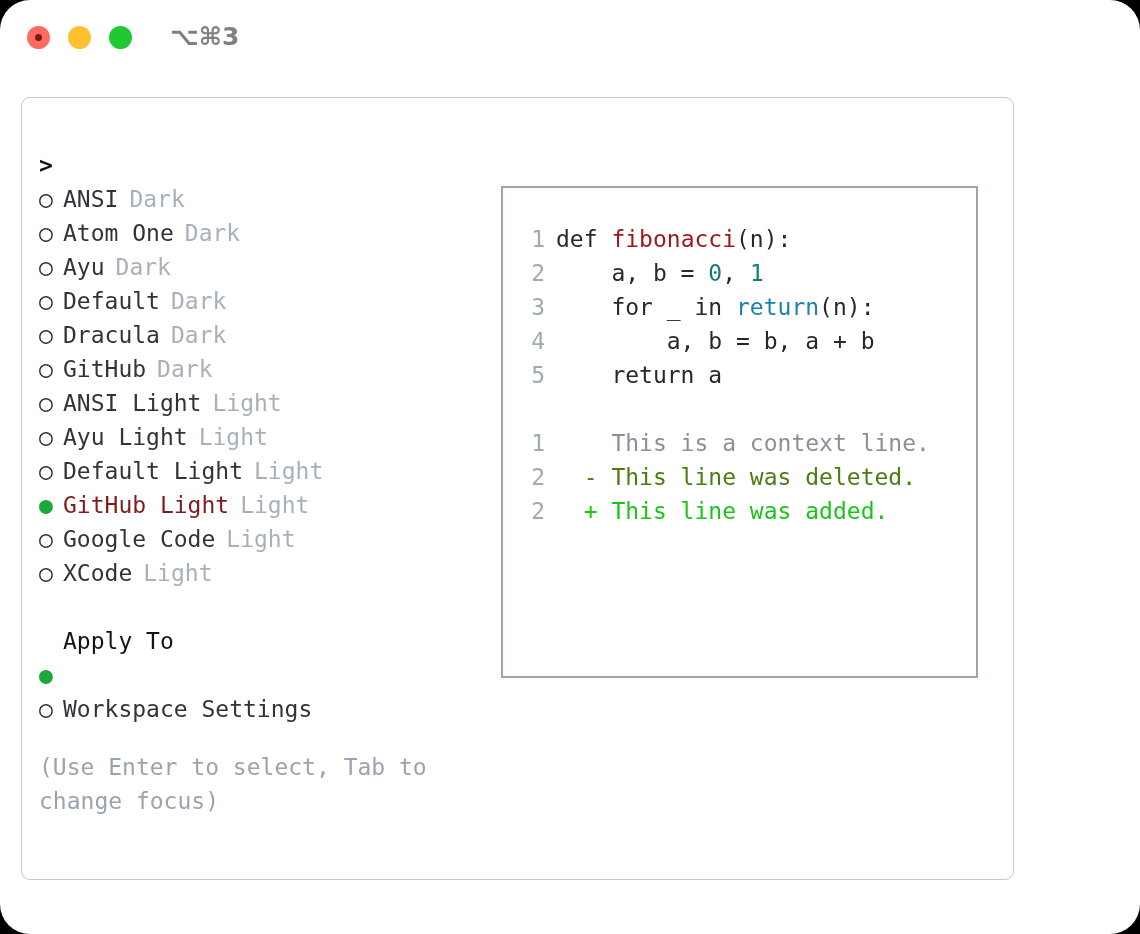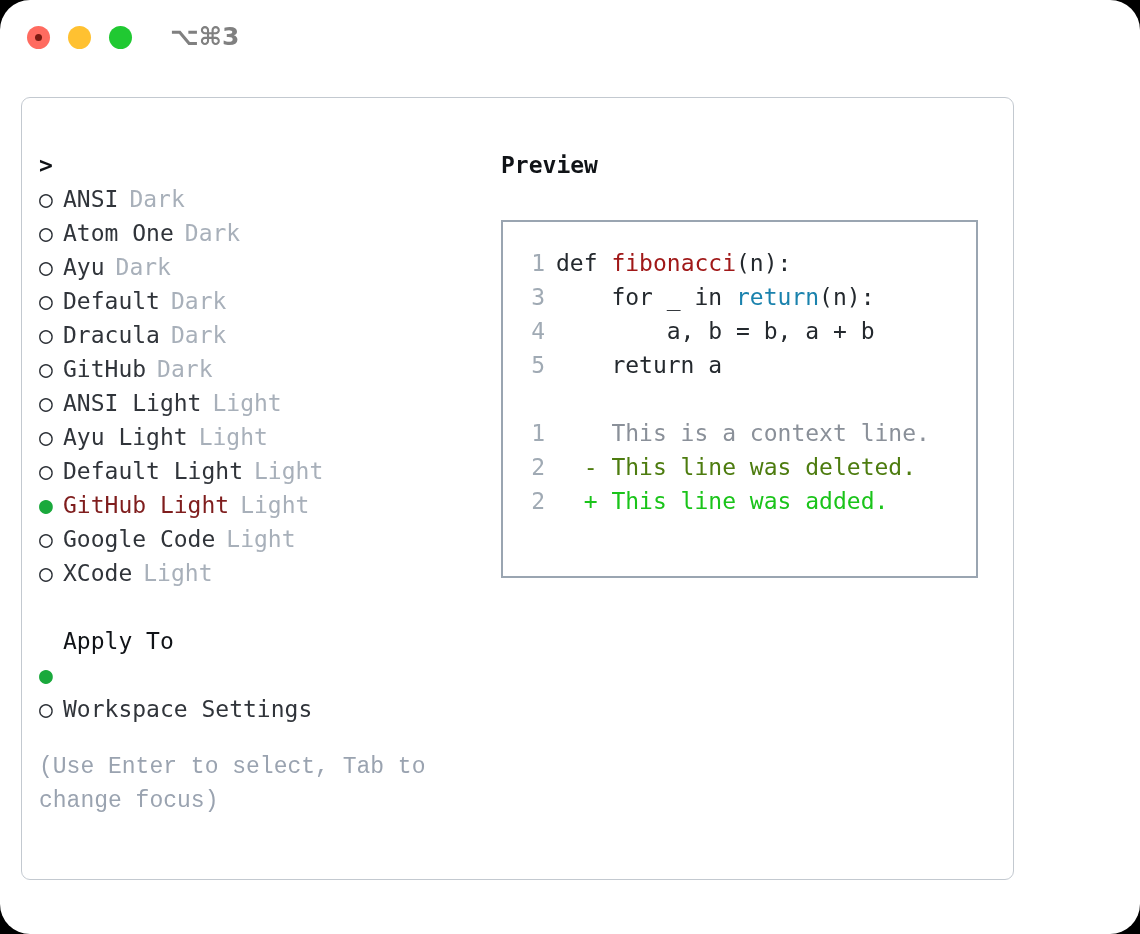--- a/index.html
+++ b/index.html
@@ -114,42 +114,41 @@
   }
 
   .spacer-row { height: 34px; }
 
   .hint {
     margin-top: 24px;
     font-size: 23px;
     line-height: 34px;
     color: #9aa3b0;
     width: 400px;
-    font-family: Liberation Mono, monospace;
   }
 
   
   .right-col {
     position: absolute;
     left: 479px; top: 50px;
     width: 480px;
   }
   .preview-label {
     font-size: 23px;
     font-weight: bold;
     color: #101317;
     line-height: 34px;
   }
   .preview-box {
     margin-top: 38px;
     width: 477px;
-    height: 358px;
+    height: 492px;
     border: 2px solid #9aa5b1;
     background: #ffffff;
-    padding: 24px 0 0 20px;
+    padding: 34px 0 0 20px;
   }
 
   .code-line {
     font-size: 23px;
     line-height: 34px;
     white-space: pre;
     color: #24292e;
   }
   .ln {
     display: inline-block;
@@ -267,25 +266,25 @@
           <div class="row">
             <span class="bullet bullet-empty">○</span>
             <span class="theme-name">Workspace Settings</span>
           </div>
         </div>
 
       <div class="hint">(Use Enter to select, Tab to change focus)</div>
     </div>
 
     <div class="right-col">
-      <div class="preview-label">Preview</div>
 
       <div class="preview-box">
         <div id="code-block">
             <div class="code-line"><span class="ln">1</span><span class="tok-plain">def </span><span class="tok-fn">fibonacci</span><span class="tok-plain">(n):</span></div>
+            <div class="code-line"><span class="ln">2</span><span class="tok-plain">    a, b = </span><span class="tok-num">0</span><span class="tok-plain">, </span><span class="tok-num">1</span></div>
             <div class="code-line"><span class="ln">3</span><span class="tok-plain">    for _ in </span><span class="tok-blue">return</span><span class="tok-plain">(n):</span></div>
             <div class="code-line"><span class="ln">4</span><span class="tok-plain">        a, b = b, a + b</span></div>
             <div class="code-line"><span class="ln">5</span><span class="tok-plain">    return a</span></div>
           </div>
         <div class="gap-line"></div>
         <div id="diff-block">
             <div class="code-line"><span class="ln">1</span><span class="diff-ctx">    This is a context line.</span></div>
             <div class="code-line"><span class="ln">2</span><span class="diff-del">  - This line was deleted.</span></div>
             <div class="code-line"><span class="ln">2</span><span class="diff-add">  + This line was added.</span></div>
           </div>

